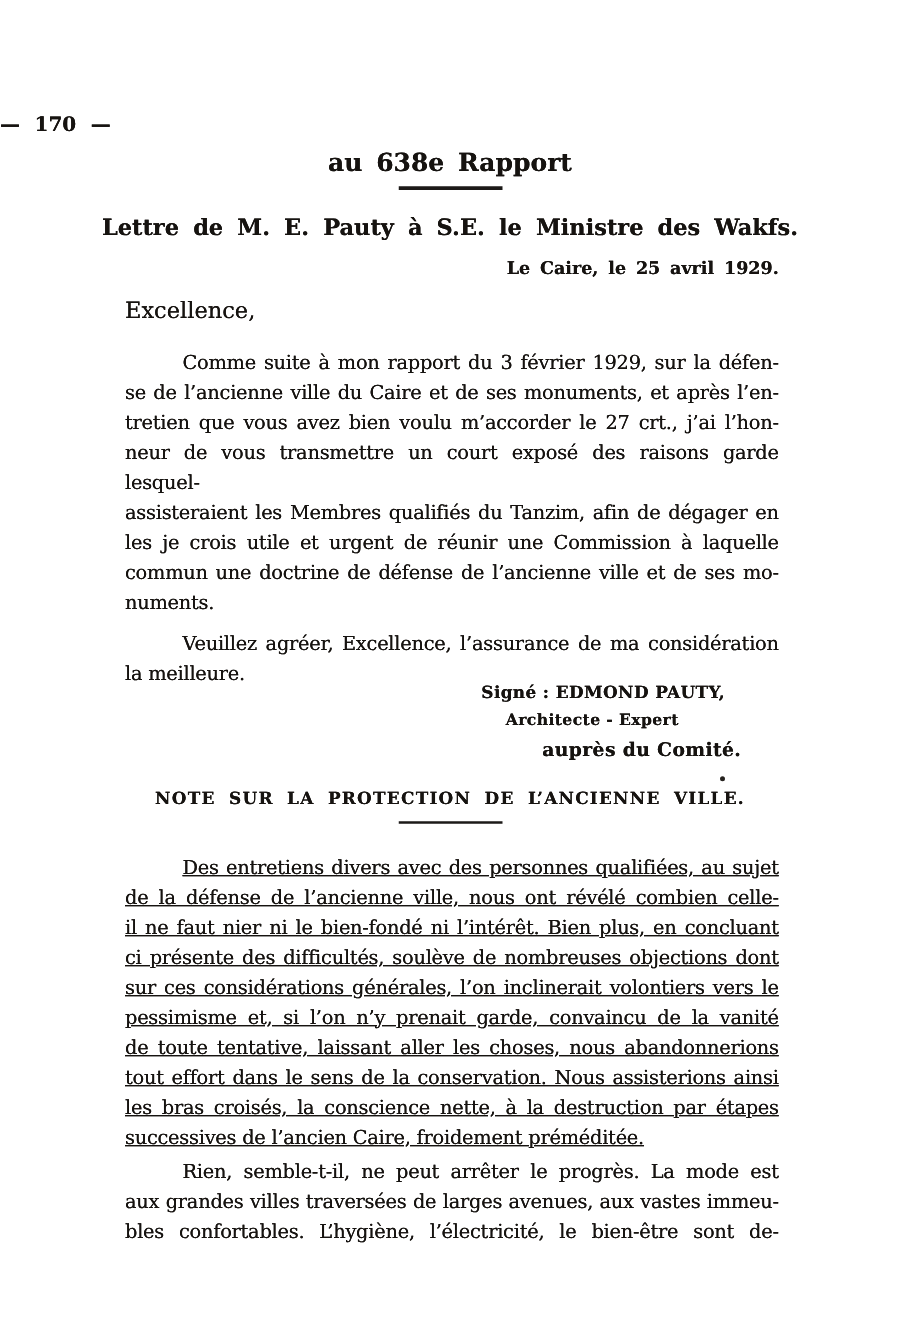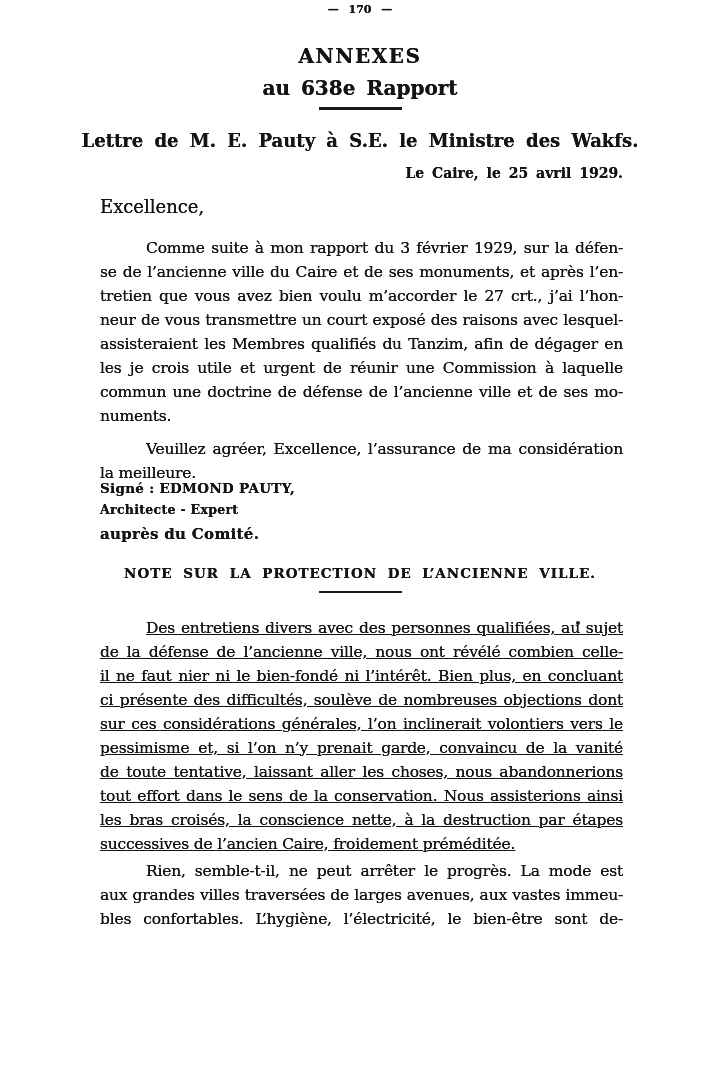--- a/index.html
+++ b/index.html
@@ -9,22 +9,23 @@
     margin:0 auto;
     background:#ffffff;
     font-family:"DejaVu Serif", serif;
     color:#161310;
     overflow:hidden;
   }
   
   .ink { text-shadow:0 0 0.45px currentColor; }
 
   .pageno {
-    text-align:center;
-    font-size:11px; line-height:20px; font-weight:bold;
+    margin-top:90px;
+    text-align:left;
+    font-size:16px; line-height:20px; font-weight:bold;
     word-spacing:6px;
   }
   .annexes {
     margin-top:24px;
     text-align:center;
     font-size:20px; line-height:24px; font-weight:bold;
     letter-spacing:1.5px;
   }
   .rapport {
     margin-top:8px;
@@ -60,21 +61,21 @@
   .para1 { margin-top:17px; }
   .para2 { margin-top:9px; }
   .para3 { margin-top:23px;text-decoration:underline; }
   .para4 { margin-top:3px; }
   .tline { text-align:justify; text-align-last:justify; }
   .tline.first { text-indent:46px; }
   .tline.last  { text-align-last:left; }
   .para.cut .tline.last { text-align-last:justify; }
 
   .sig { font-weight:bold; }
-  .sig-line { text-align:left; }
+  .sig-line { text-align:right; }
   .sig-1 { margin-top:-5px; font-size:13.5px; line-height:17px; padding-right:43px;  letter-spacing:0.3px; }
   .sig-2 { margin-top:4px;  font-size:12.5px; line-height:17px; padding-right:80px;  letter-spacing:0.3px; }
   .sig-3 { margin-top:8px;    font-size:15px; line-height:17px; padding-right:30px;  letter-spacing:0.3px; }
   .ink-dot {
     position:absolute; left:576px; top:621px;
     width:4px; height:4px; border-radius:50%;
     background:#26221f;
   }
 
   .note-heading {
@@ -84,35 +85,34 @@
     letter-spacing:1px; word-spacing:5px;
   }
 </style>
 </head>
 <body>
 
 <div class="page ink">
 
   <div class="pageno">— 170 —</div>
 
-  <div class="annexes">ANNEXES</div>
   <div class="rapport">au 638e Rapport</div>
   <div class="rule rule1"></div>
 
   <div class="lettre-title">Lettre de M. E. Pauty à S.E. le Ministre des Wakfs.</div>
 
   <div class="content">
     <div class="dateline">Le Caire, le 25 avril 1929.</div>
     <div class="salutation">Excellence,</div>
 
     <div class="para para1">
         <div class="tline first">Comme suite à mon rapport du 3 février 1929, sur la défen-</div>
         <div class="tline">se de l’ancienne ville du Caire et de ses monuments, et après l’en-</div>
         <div class="tline">tretien que vous avez bien voulu m’accorder le 27 crt., j’ai l’hon-</div>
-        <div class="tline">neur de vous transmettre un court exposé des raisons avec lesquel-</div>
+        <div class="tline">neur de vous transmettre un court exposé des raisons garde lesquel-</div>
         <div class="tline">assisteraient les Membres qualifiés du Tanzim, afin de dégager en</div>
         <div class="tline">les je crois utile et urgent de réunir une Commission à laquelle</div>
         <div class="tline">commun une doctrine de défense de l’ancienne ville et de ses mo-</div>
         <div class="tline last">numents.</div>
       </div>
     <div class="para para2">
         <div class="tline first">Veuillez agréer, Excellence, l’assurance de ma considération</div>
         <div class="tline last">la meilleure.</div>
       </div>
 

